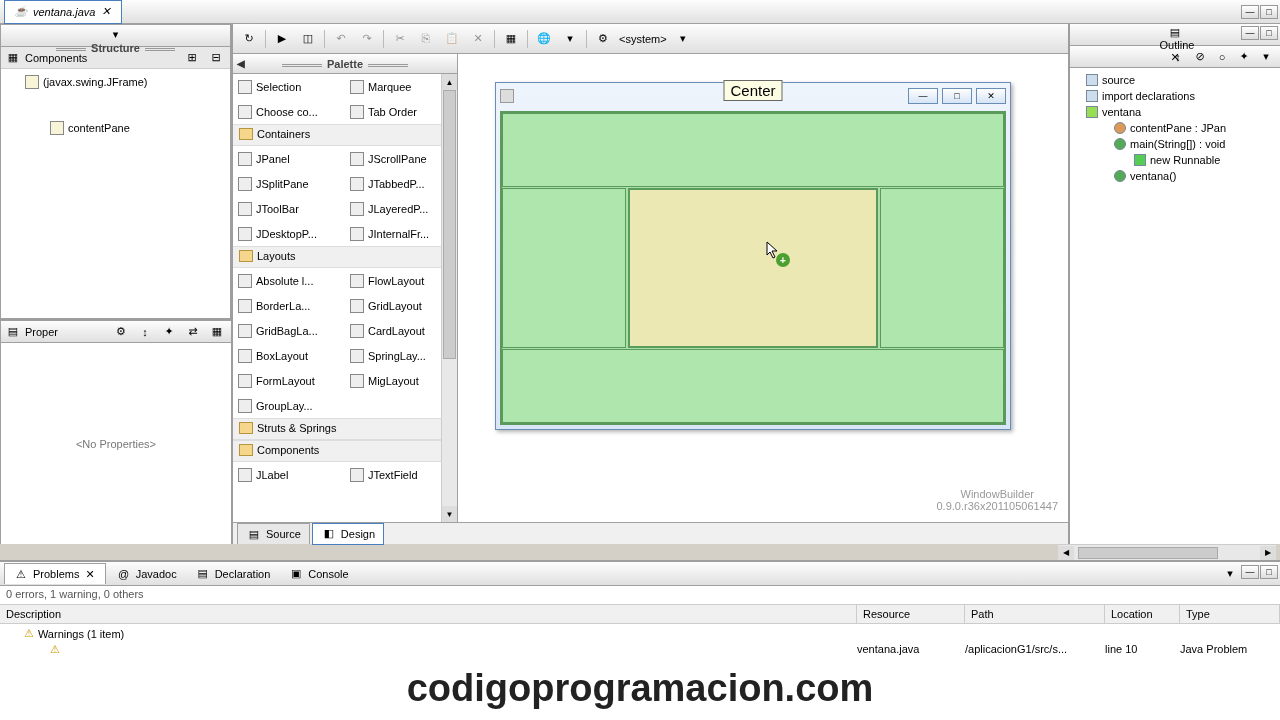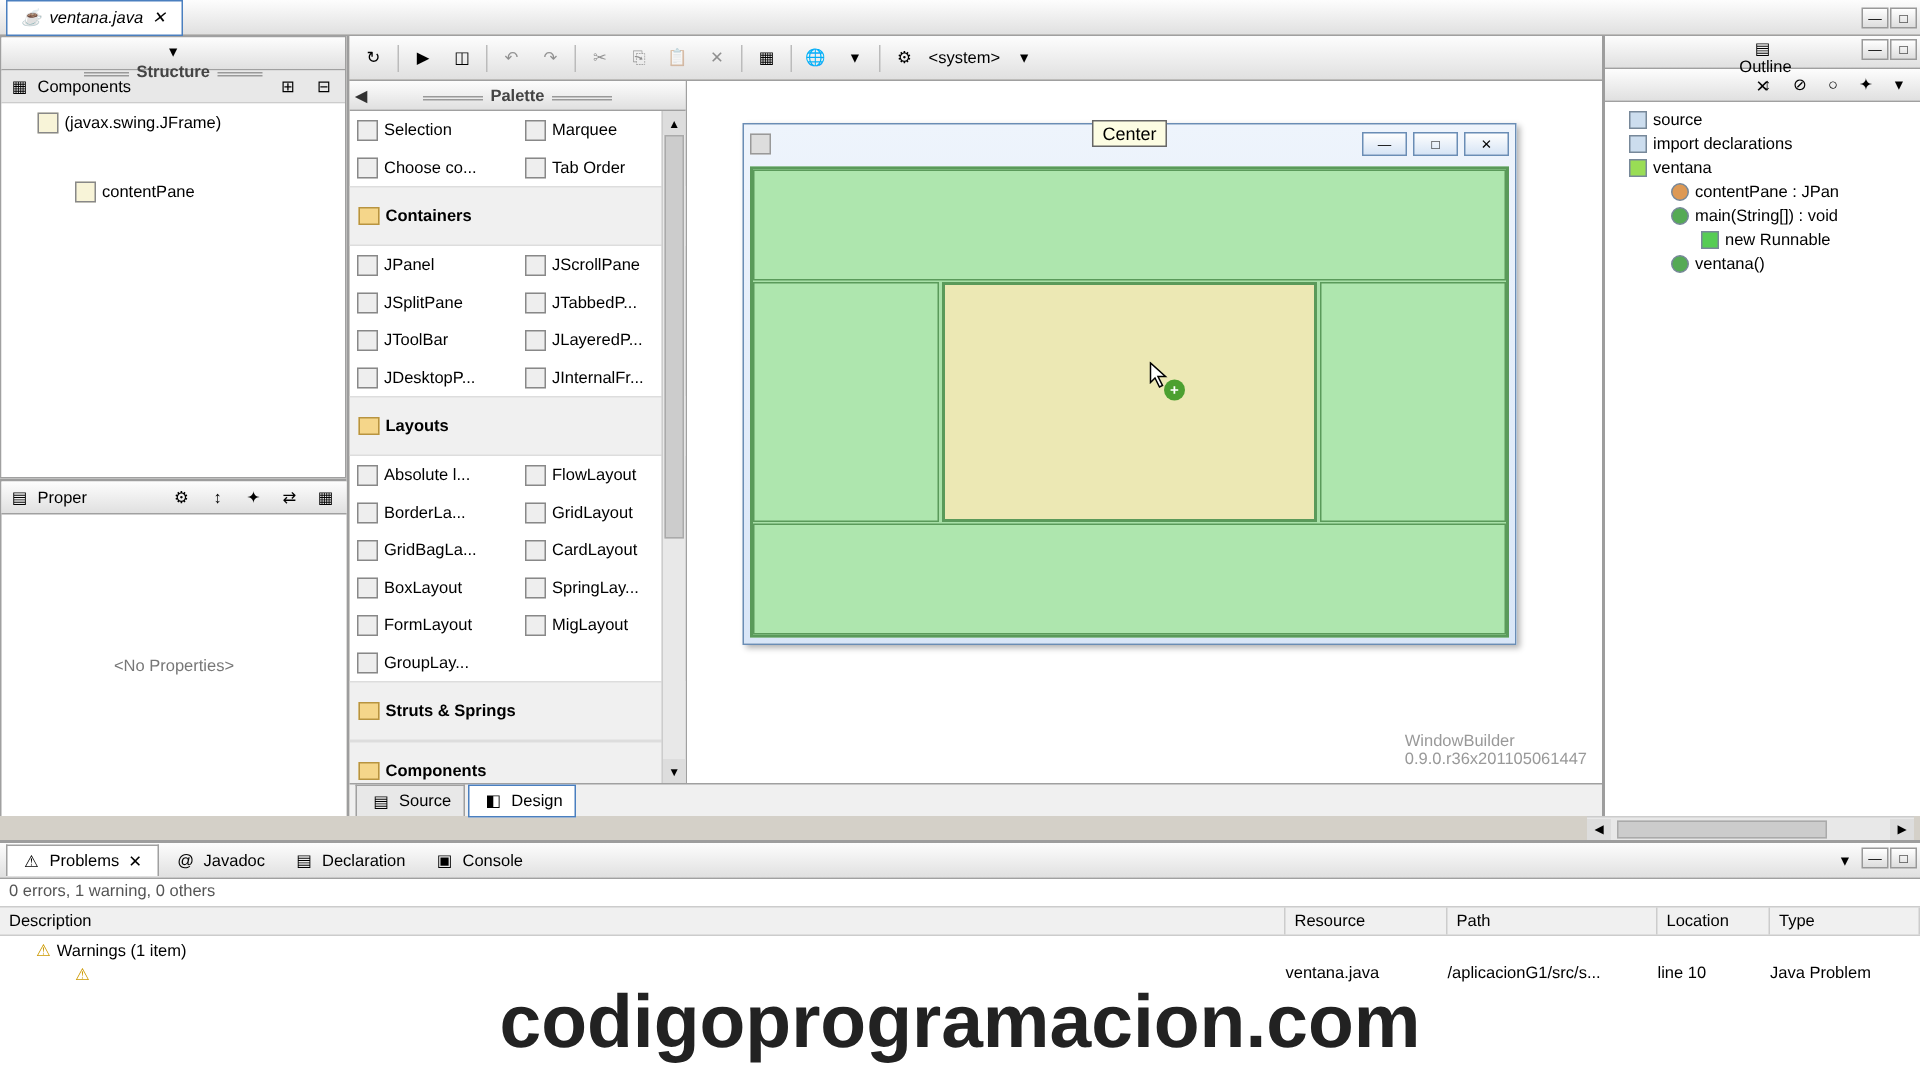--- a/index.html
+++ b/index.html
@@ -29,42 +29,42 @@
 .palette-header { background: linear-gradient(to bottom, #fdfdfd, #e0e0e0); border-bottom: 1px solid #a0a0a0; height: 20px; display: flex; align-items: center; justify-content: center; font-weight: bold; color: #444; position: relative; }
 .palette-header .title-text { position: relative; }
 .palette-header .title-text::before, .palette-header .title-text::after { content: ''; position: absolute; top: 50%; width: 40px; height: 1px; background: #999; box-shadow: 0 2px 0 #999; }
 .palette-header .title-text::before { left: -45px; }
 .palette-header .title-text::after { right: -45px; }
 .palette-header .arrow { position: absolute; left: 4px; font-size: 10px; color: #333; }
 .palette-list { flex: 1; overflow: hidden; position: relative; }
 .palette-group { display: grid; grid-template-columns: 1fr 1fr; }
 .palette-item { padding: 3px 4px; display: flex; align-items: center; gap: 4px; cursor: pointer; border: 1px solid transparent; height: 25px; }
 .palette-item .picon { width: 14px; height: 14px; border: 1px solid #888; background: #eee; display: inline-block; flex-shrink: 0; }
-.palette-cat { grid-column: 1 / -1; background: #f0f0f0; padding: 3px 6px; font-weight: bold; border-top: 1px solid #ddd; border-bottom: 1px solid #ddd; display: flex; align-items: center; gap: 4px; height: 40px; }
+.palette-cat { grid-column: 1 / -1; background: #f0f0f0; padding: 3px 6px; font-weight: normal; border-top: 1px solid #ddd; border-bottom: 1px solid #ddd; display: flex; gap: 4px; height: 22px; }
 .palette-cat .folder { width: 14px; height: 12px; background: #f5d68a; border: 1px solid #b89440; display: inline-block; }
 .palette-scroll { position: absolute; right: 0; top: 0; bottom: 0; width: 16px; background: #e8e8e8; border-left: 1px solid #ccc; }
 .palette-scroll .up, .palette-scroll .down { height: 16px; background: #ddd; display: flex; align-items: center; justify-content: center; font-size: 8px; }
 .palette-scroll .thumb { position: absolute; top: 16px; height: 60%; left: 1px; right: 1px; background: #ccc; border: 1px solid #aaa; }
 .canvas-area { flex: 1; background: #fff; position: relative; overflow: hidden; }
 .swing-window { position: absolute; left: 37px; top: 28px; width: 516px; height: 348px; border: 1px solid #6a8db5; background: linear-gradient(to bottom, #eef4fc, #d9e6f7); box-shadow: 2px 2px 4px rgba(0,0,0,0.3); }
 .swing-titlebar { height: 25px; display: flex; align-items: center; padding: 0 4px; gap: 4px; }
 .swing-titlebar .java-icon { width: 14px; height: 14px; background: #ddd; border: 1px solid #999; }
 .swing-titlebar .spacer { flex: 1; }
 .swing-titlebar .winbtn { width: 30px; height: 16px; border: 1px solid #6a8db5; background: linear-gradient(to bottom, #fefefe, #d6e4f5); font-size: 9px; display: flex; align-items: center; justify-content: center; }
 .swing-content { position: absolute; top: 28px; left: 4px; right: 4px; bottom: 4px; background: #a8e0a8; border: 2px solid #5a9a5a; }
 .border-region { position: absolute; background: #aee6ae; border: 1px solid #5a9a5a; }
 .region-n { top: 0; left: 0; right: 0; height: 74px; }
 .region-s { bottom: 0; left: 0; right: 0; height: 74px; }
 .region-w { top: 75px; left: 0; width: 124px; bottom: 75px; }
 .region-e { top: 75px; right: 0; width: 124px; bottom: 75px; }
 .region-c { top: 75px; left: 126px; right: 126px; bottom: 75px; background: #ece8b4; border: 2px solid #5a9a5a; }
-.center-label { position: absolute; top: -3px; left: 50%; transform: translateX(-50%); background: #fdfde3; border: 1px solid #666; padding: 1px 6px; font-size: 12px; }
+.center-label { position: absolute; top: -3px; left: 50%; transform: translateX(-50%); background: #fdfde3; border: 1px solid #666; padding: 1px 6px; font-size: 15px; }
 .cursor-drag { position: absolute; top: 158px; left: 270px; }
 .cursor-drag .plus { position: absolute; top: 12px; left: 10px; width: 14px; height: 14px; background: #4ca030; border-radius: 50%; color: #fff; display: flex; align-items: center; justify-content: center; font-weight: bold; font-size: 10px; }
-.wb-label { position: absolute; right: 10px; bottom: 10px; color: #999; text-align: left; font-size: 11px; }
+.wb-label { position: absolute; right: 10px; bottom: 10px; color: #999; text-align: center; font-size: 11px; }
 .tab-bar { background: #f0f0f0; border-top: 1px solid #a0a0a0; padding: 2px 4px; display: flex; gap: 2px; height: 22px; align-items: center; }
 .tab { padding: 2px 8px; border: 1px solid #a0a0a0; background: #e8e8e8; display: flex; align-items: center; gap: 4px; cursor: pointer; border-bottom: none; }
 .tab.active { background: #fff; border: 1px solid #4a7fbf; }
 .right-col { width: 212px; border-left: 2px solid #9d9d9d; background: #fff; display: flex; flex-direction: column; }
 .outline-toolbar { background: linear-gradient(to bottom, #fdfdfd, #e0e0e0); border-bottom: 1px solid #a0a0a0; padding: 2px 4px; display: flex; gap: 2px; height: 22px; align-items: center; justify-content: flex-end; }
 .outline-tree { padding: 4px; flex: 1; }
 .outline-item { padding: 2px 0; display: flex; align-items: center; gap: 4px; }
 .outline-item .oicon { width: 12px; height: 12px; background: #cde; border: 1px solid #789; display: inline-block; flex-shrink: 0; }
 .bottom-panel { height: 160px; border-top: 2px solid #9d9d9d; background: #fff; display: flex; flex-direction: column; }
 .bottom-tabs { background: linear-gradient(to bottom, #fdfdfd, #e0e0e0); border-bottom: 1px solid #a0a0a0; padding: 2px 4px; display: flex; gap: 2px; height: 24px; align-items: center; }
@@ -75,21 +75,21 @@
 .ptable-header { display: flex; background: #f0f0f0; border-top: 1px solid #ccc; border-bottom: 1px solid #ccc; }
 .ptable-header div { padding: 3px 6px; border-right: 1px solid #ccc; }
 .col-desc { flex: 1; }
 .col-res { width: 108px; }
 .col-path { width: 140px; }
 .col-loc { width: 75px; }
 .col-type { width: 100px; }
 .warn-group { padding: 3px 6px 3px 24px; display: flex; align-items: center; gap: 4px; }
 .warn-item { display: flex; }
 .warn-item .desc { flex: 1; padding-left: 50px; display: flex; align-items: center; gap: 4px; }
-.watermark { position: absolute; bottom: 10px; left: 50%; transform: translateX(-50%); font-size: 50px; font-weight: bold; color: #222; font-family: Verdana, sans-serif; }
+.watermark { position: absolute; bottom: 10px; left: 50%; transform: translateX(-50%); font-size: 38px; font-weight: bold; color: #222; font-family: Verdana, sans-serif; }
 .file-tab-row { background: linear-gradient(to bottom, #fdfdfd, #e0e0e0); border-bottom: 1px solid #a0a0a0; padding: 2px 4px; display: flex; align-items: center; height: 24px; }
 .file-tab { padding: 3px 8px; background: #fff; border: 1px solid #4a7fbf; display: flex; align-items: center; gap: 4px; font-style: italic; }
 .close-x { cursor: pointer; padding: 0 2px; }
 .icon-sm { width: 16px; height: 16px; display: inline-flex; align-items: center; justify-content: center; }
 .sep { width: 1px; height: 18px; background: #bbb; }
 .scrollbar-h { height: 16px; background: #e8e8e8; border-top: 1px solid #ccc; display: flex; align-items: center; }
 .scrollbar-h .arrow-btn { width: 16px; height: 14px; background: #ddd; display: flex; align-items: center; justify-content: center; font-size: 8px; }
 .scrollbar-h .track { flex: 1; position: relative; height: 14px; }
 .scrollbar-h .thumb { position: absolute; left: 8px; width: 80px; height: 12px; top: 1px; background: #ccc; border: 1px solid #aaa; }
 .minimize-controls { position: absolute; right: 2px; display: flex; gap: 1px; }

